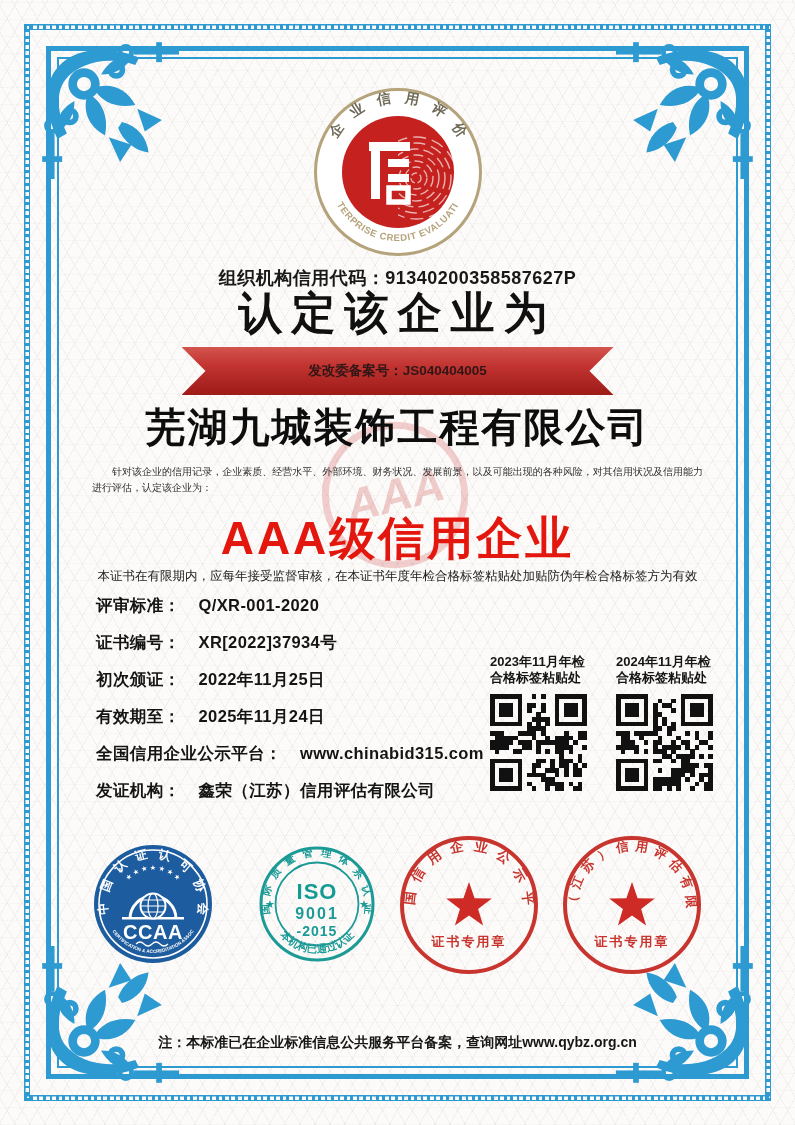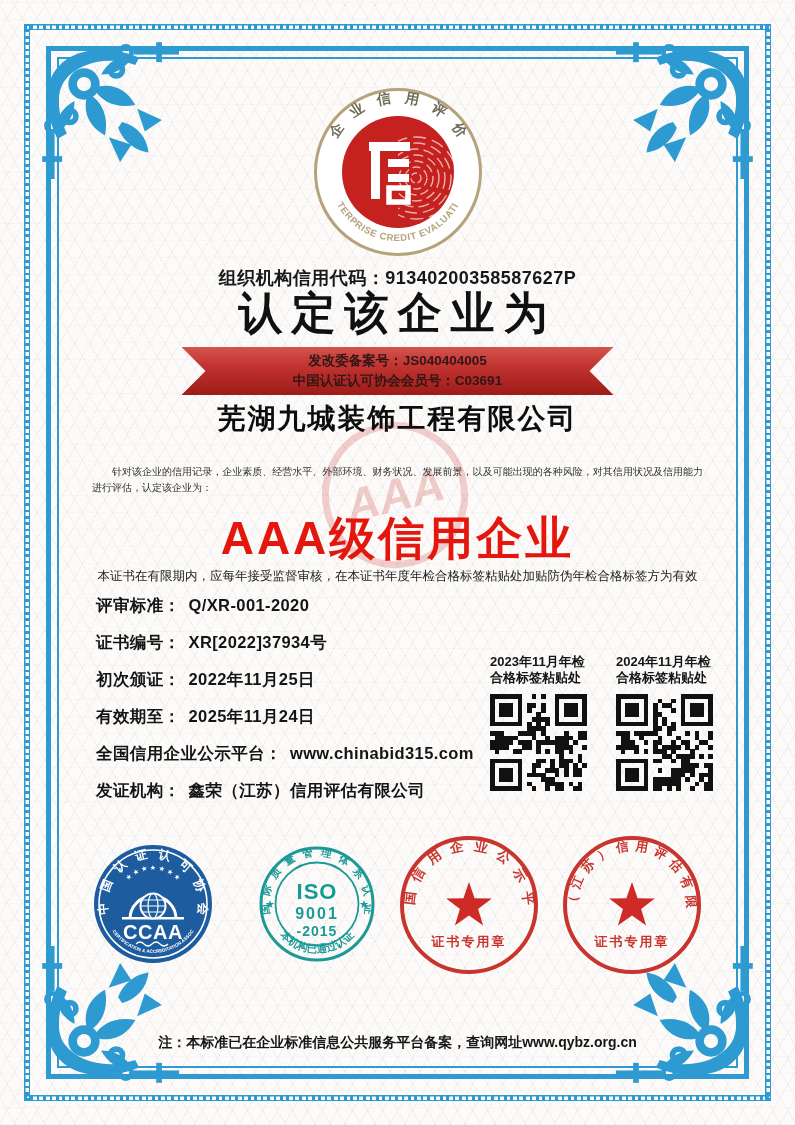--- a/index.html
+++ b/index.html
@@ -33,28 +33,28 @@
   .content{position:absolute;inset:70px;}
   .abs{position:absolute;}
   .centered{left:0;right:0;text-align:center;}
   .org-code{top:196px;font-size:18px;font-weight:700;color:#181818;letter-spacing:.5px;}
   .cert-title{top:214px;font-size:44px;font-weight:900;color:#101010;letter-spacing:9px;}
   .ribbon{top:277px;left:50%;transform:translateX(-50%);width:432px;height:48px;
     background:linear-gradient(180deg,#d4544e 0%,#c23431 38%,#9d1b18 100%);
     clip-path:polygon(0 0,100% 0,calc(100% - 24px) 50%,100% 100%,0 100%,24px 50%);
     display:flex;flex-direction:column;justify-content:center;align-items:center;}
   .ribbon div{font-size:13.5px;font-weight:700;color:#311616;line-height:1.5;}
-  .company{top:330px;font-size:28px;font-weight:900;color:#0d0d0d;letter-spacing:2px;}
+  .company{top:330px;font-size:40px;font-weight:900;color:#0d0d0d;letter-spacing:2px;}
   .intro{top:394px;left:22px;right:22px;font-size:10px;line-height:1.6;color:#2e2e2e;
     text-align:justify;text-indent:2em;}
   .grade{top:438px;font-size:46px;font-weight:900;color:#e3170d;letter-spacing:3px;}
   .validity{top:498px;font-size:12.5px;color:#222;}
   .fields{top:524px;left:26px;}
   .field-row{font-size:16.5px;color:#141414;font-weight:600;line-height:22px;margin-bottom:15px;letter-spacing:.4px;}
-  .field-row .val{margin-left:8px;}
+  .field-row .val{margin-left:18px;}
   .qr-block{top:584px;left:412px;display:flex;gap:26px;margin-left:8px;}
   .qr-col{width:100px;}
   .qr-label{font-size:13px;font-weight:600;color:#161616;line-height:1.25;margin-bottom:7px;}
   .qr-svg{width:97px;height:97px;shape-rendering:crispEdges;}
   .seal{position:absolute;}
   .seal.ccaa{left:22px;top:773px;width:122px;height:122px;}
   .seal.iso{left:188px;top:775px;width:118px;height:118px;}
   .seal.platform{left:328px;top:764px;width:142px;height:142px;}
   .seal.issuer{left:491px;top:764px;width:142px;height:142px;}
   .footer-note{top:964px;font-size:14px;font-weight:600;color:#161616;}
@@ -153,21 +153,20 @@
           <rect x="77" y="102" width="19" height="14" fill="none" stroke="#ffffff" stroke-width="5.5"></rect>
         </g>
       </svg>
     </div>
 
     <div class="abs centered org-code z1">组织机构信用代码：91340200358587627P</div>
     <div class="abs centered cert-title z1">认定该企业为</div>
 
     <div class="abs ribbon z1">
       <div>发改委备案号：JS040404005</div>
-      <div>中国认证认可协会会员号：C03691</div>
     </div>
 
     <div class="abs centered company z1">芜湖九城装饰工程有限公司</div>
     <div class="abs intro z1">针对该企业的信用记录，企业素质、经营水平、外部环境、财务状况、发展前景，以及可能出现的各种风险，对其信用状况及信用能力进行评估，认定该企业为：</div>
     <div class="abs centered validity z1">本证书在有限期内，应每年接受监督审核，在本证书年度年检合格标签粘贴处加贴防伪年检合格标签方为有效</div>
     <div class="abs centered grade z1">AAA级信用企业</div>
 
     <div class="abs fields z1">
       <div class="field-row"><span>评审标准：</span><span class="val">Q/XR-001-2020</span></div>
       <div class="field-row"><span>证书编号：</span><span class="val">XR[2022]37934号</span></div>

